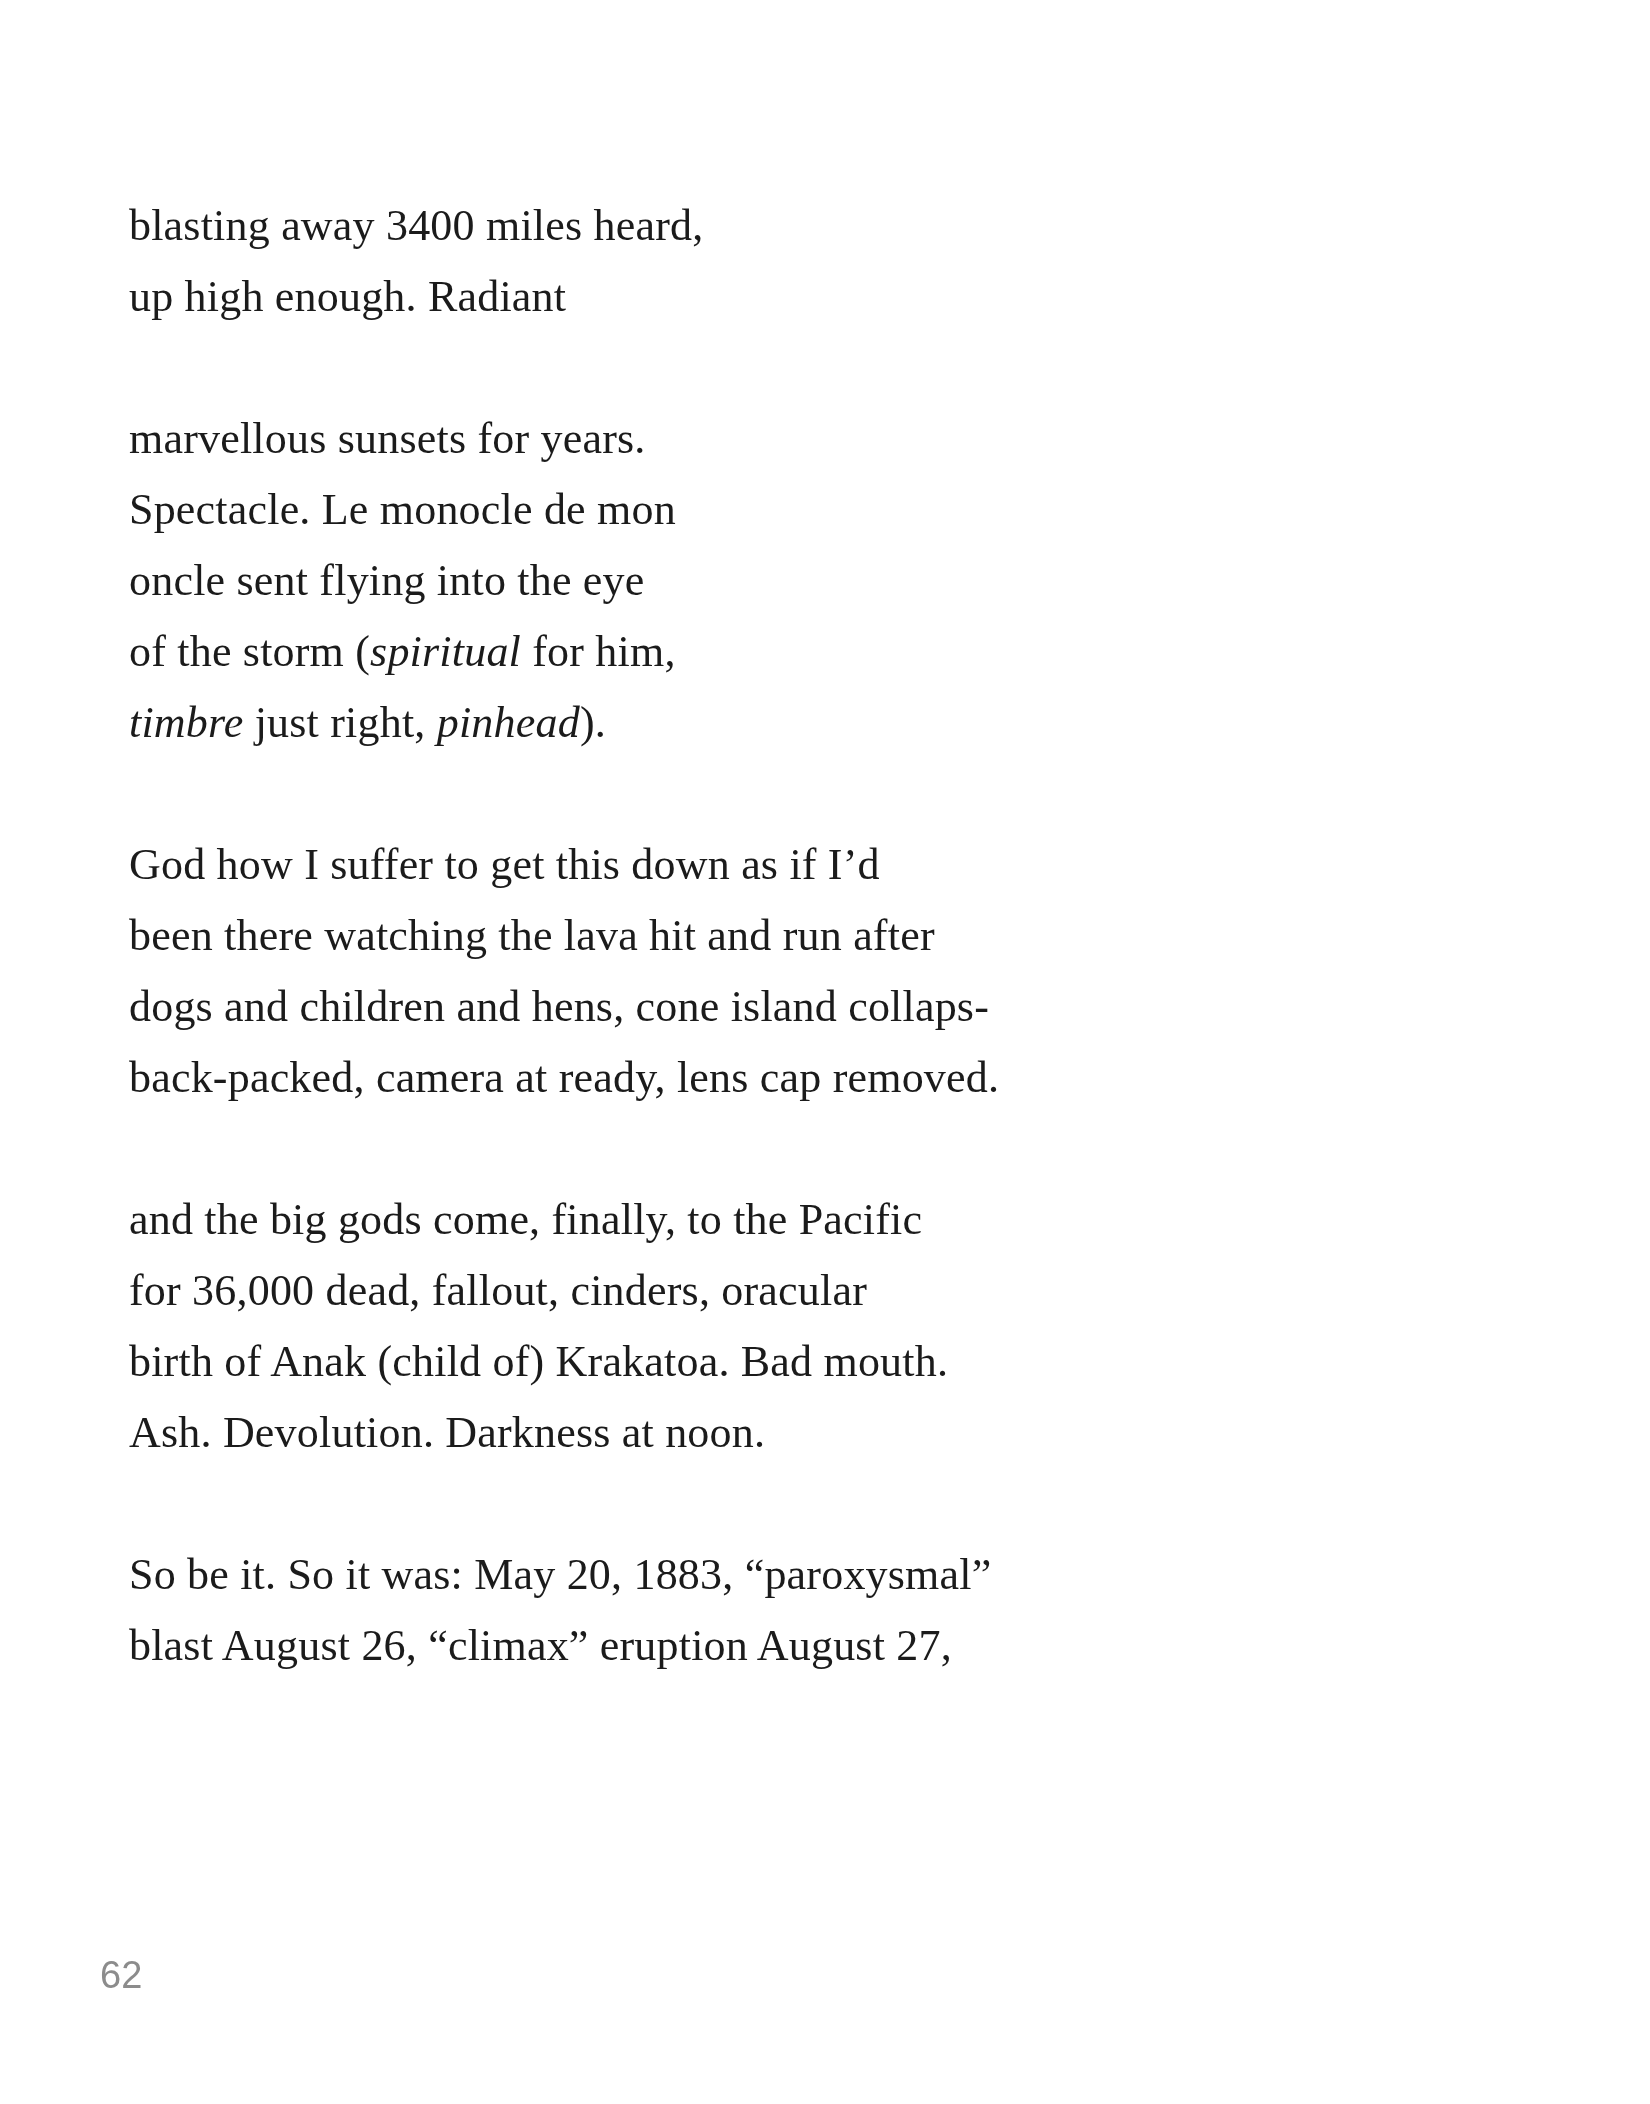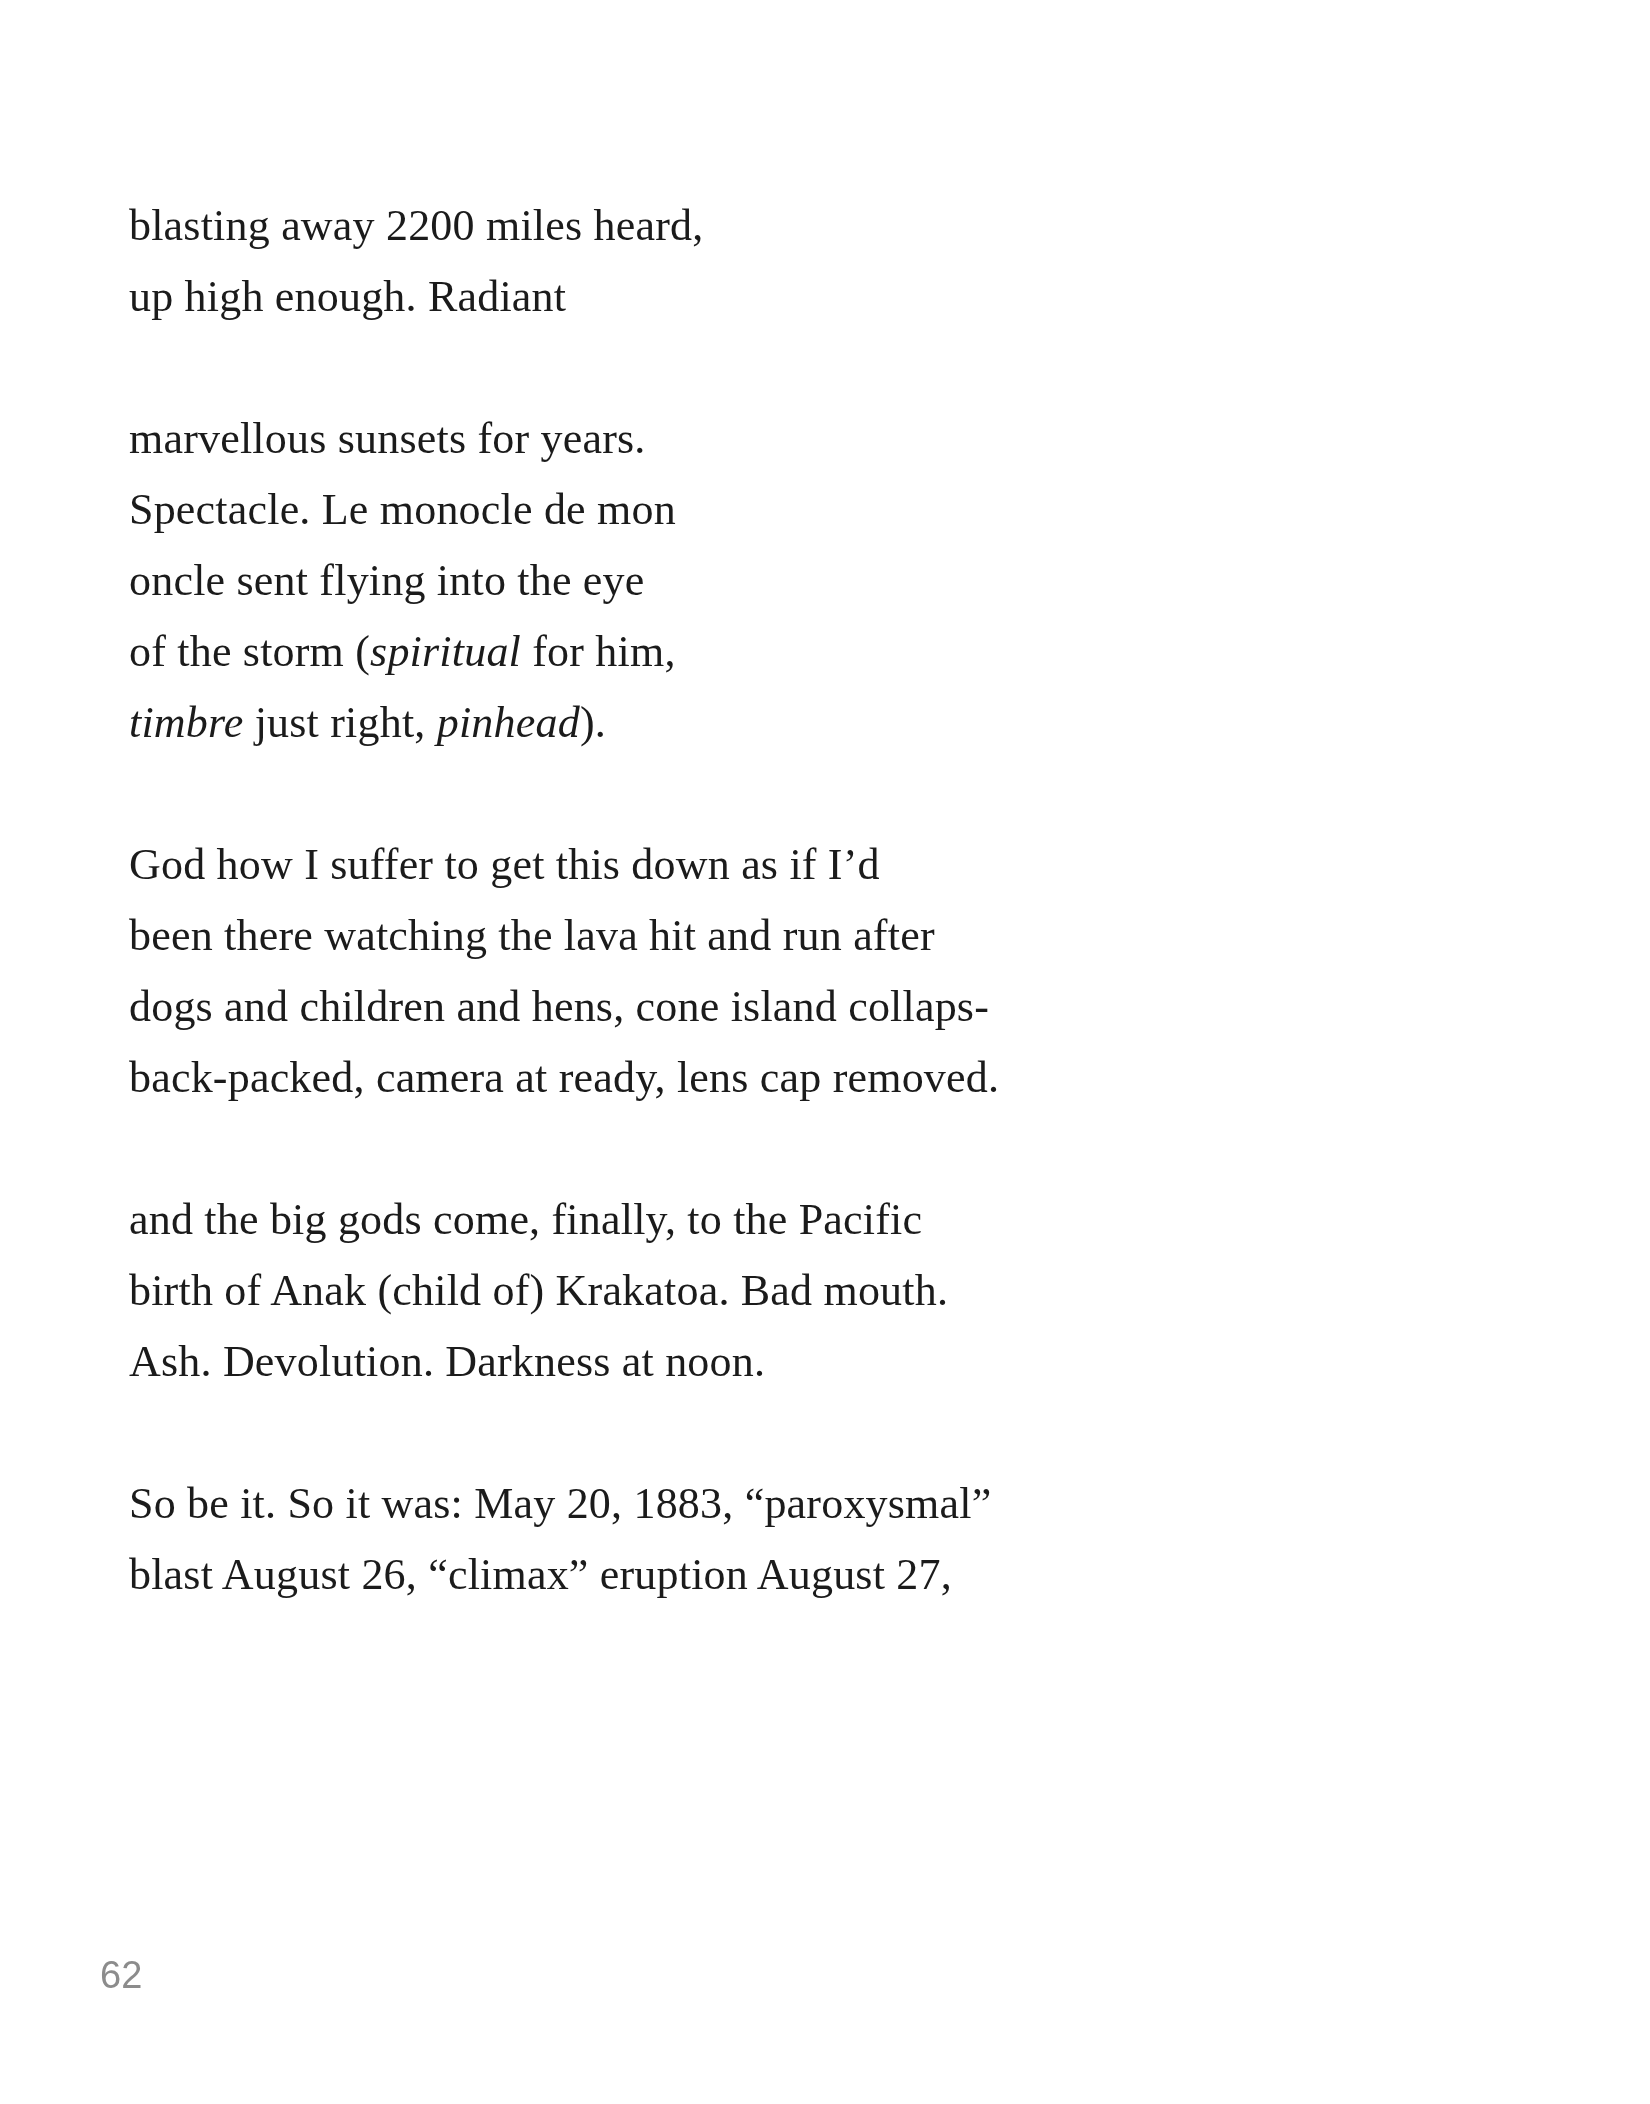--- a/index.html
+++ b/index.html
@@ -43,38 +43,39 @@
     line-height: 44px;
     color: #8c8c8c;
   }
 </style>
 </head>
 <body>
 
 <div class="page">
   <main class="poem">
       <div class="stanza">
-        <div class="line"><span>blasting away 2200 miles heard,</span></div>
+        <div class="line"><span>blasting away 3400 miles heard,</span></div>
         <div class="line"><span>up high enough. Radiant</span></div>
       </div>
       <div class="stanza">
         <div class="line"><span>marvellous sunsets for years.</span></div>
         <div class="line"><span>Spectacle. Le monocle de mon</span></div>
         <div class="line"><span>oncle sent flying into the eye</span></div>
         <div class="line"><span>of the storm (</span><em>spiritual</em><span> for him,</span></div>
         <div class="line"><em>timbre</em><span> just right, </span><em>pinhead</em><span>).</span></div>
       </div>
       <div class="stanza">
         <div class="line"><span>God how I suffer to get this down as if I’d</span></div>
         <div class="line"><span>been there watching the lava hit and run after</span></div>
         <div class="line"><span>dogs and children and hens, cone island collaps-</span></div>
         <div class="line"><span>back-packed, camera at ready, lens cap removed.</span></div>
       </div>
       <div class="stanza">
         <div class="line"><span>and the big gods come, finally, to the Pacific</span></div>
+        <div class="line"><span>for 36,000 dead, fallout, cinders, oracular</span></div>
         <div class="line"><span>birth of Anak (child of) Krakatoa. Bad mouth.</span></div>
         <div class="line"><span>Ash. Devolution. Darkness at noon.</span></div>
       </div>
       <div class="stanza">
         <div class="line"><span>So be it. So it was: May 20, 1883, “paroxysmal”</span></div>
         <div class="line"><span>blast August 26, “climax” eruption August 27,</span></div>
       </div>
     </main>
   <div class="page-number">62</div>
 </div>

